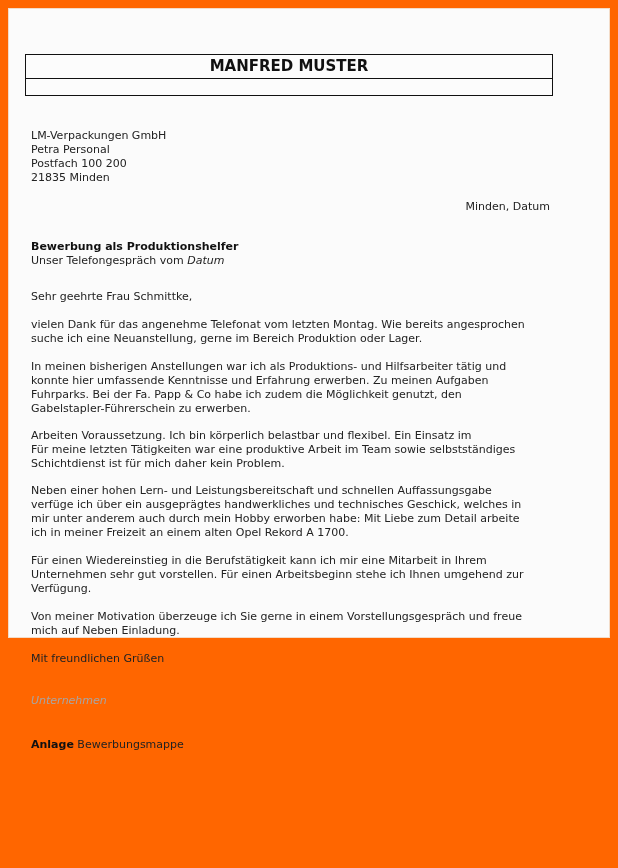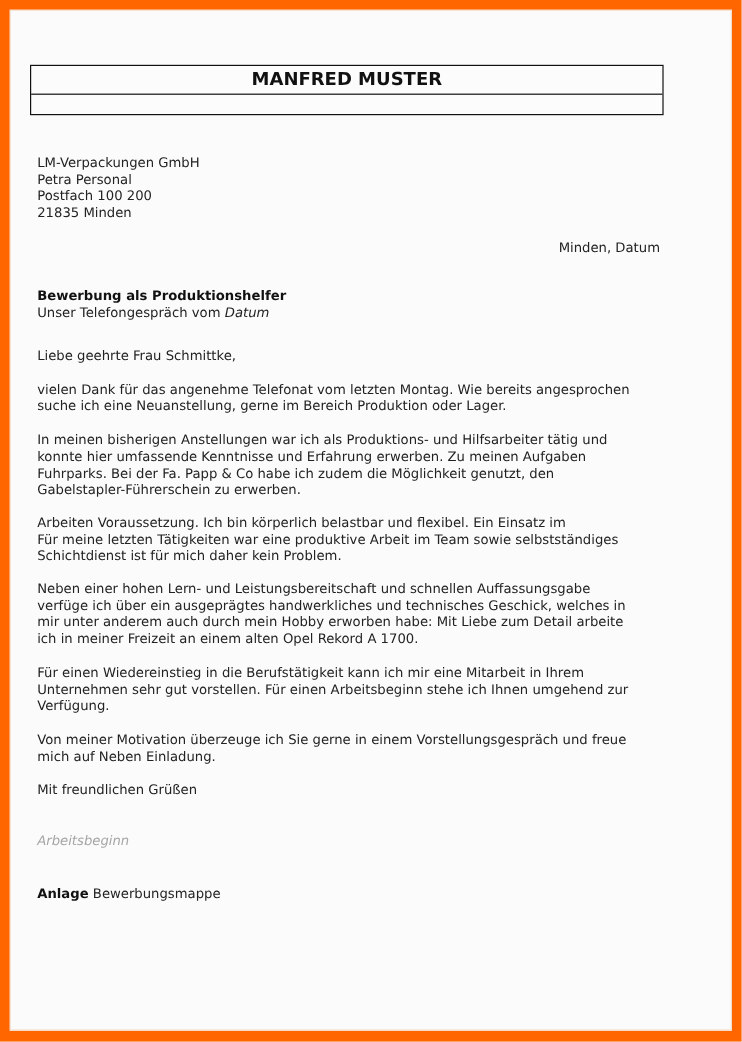--- a/index.html
+++ b/index.html
@@ -6,21 +6,21 @@
     body {
       width: 618px; height: 868px;
       background: #ff6600;
       position: relative;
       overflow: hidden;
       font-family: "DejaVu Sans", sans-serif;
     }
     .page {
       position: absolute;
       left: 8px; top: 8px;
-      width: 602px; height: 851px;
+      width: 602px; height: 630px;
       background: #fbfbfb;
       box-shadow: inset 0 0 0 1px #f3dcc8;
     }
     .header-box {
       position: absolute;
       left: 17px; top: 46px;
       width: 526px; height: 40px;
       border: 1px solid #111;
       background: #fcfcfc;
     }
@@ -82,21 +82,21 @@
     <span class="line">21835 Minden</span>
   </div>
 
   <div class="date">Minden, Datum</div>
 
   <div class="text subject">
     <span class="line"><b>Bewerbung als Produktionshelfer</b></span>
     <span class="line"><span>Unser Telefongespräch vom </span><em>Datum</em></span>
   </div>
 
-  <div class="text greeting">Liebe geehrte Frau Schmittke,</div>
+  <div class="text greeting">Sehr geehrte Frau Schmittke,</div>
 
   <div class="text p1">
     <span class="line">vielen Dank für das angenehme Telefonat vom letzten Montag. Wie bereits angesprochen</span>
     <span class="line">suche ich eine Neuanstellung, gerne im Bereich Produktion oder Lager.</span>
   </div>
 
   <div class="text p2">
     <span class="line">In meinen bisherigen Anstellungen war ich als Produktions- und Hilfsarbeiter tätig und</span>
     <span class="line">konnte hier umfassende Kenntnisse und Erfahrung erwerben. Zu meinen Aufgaben</span>
     <span class="line">Fuhrparks. Bei der Fa. Papp &amp; Co habe ich zudem die Möglichkeit genutzt, den</span>
@@ -122,19 +122,19 @@
     <span class="line">Verfügung.</span>
   </div>
 
   <div class="text p6">
     <span class="line">Von meiner Motivation überzeuge ich Sie gerne in einem Vorstellungsgespräch und freue</span>
     <span class="line">mich auf Neben Einladung.</span>
   </div>
 
   <div class="text closing">Mit freundlichen Grüßen</div>
 
-  <div class="text signature">Arbeitsbeginn</div>
+  <div class="text signature">Unternehmen</div>
 
   <div class="text attachment">
     <b>Anlage</b><span> Bewerbungsmappe</span>
   </div>
 
 </div>
 
 </body></html>

